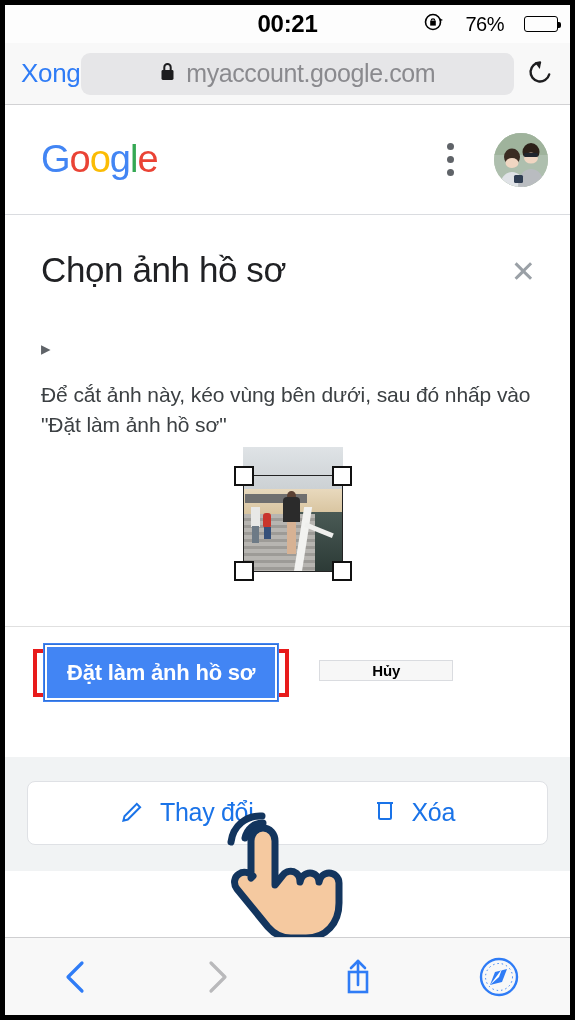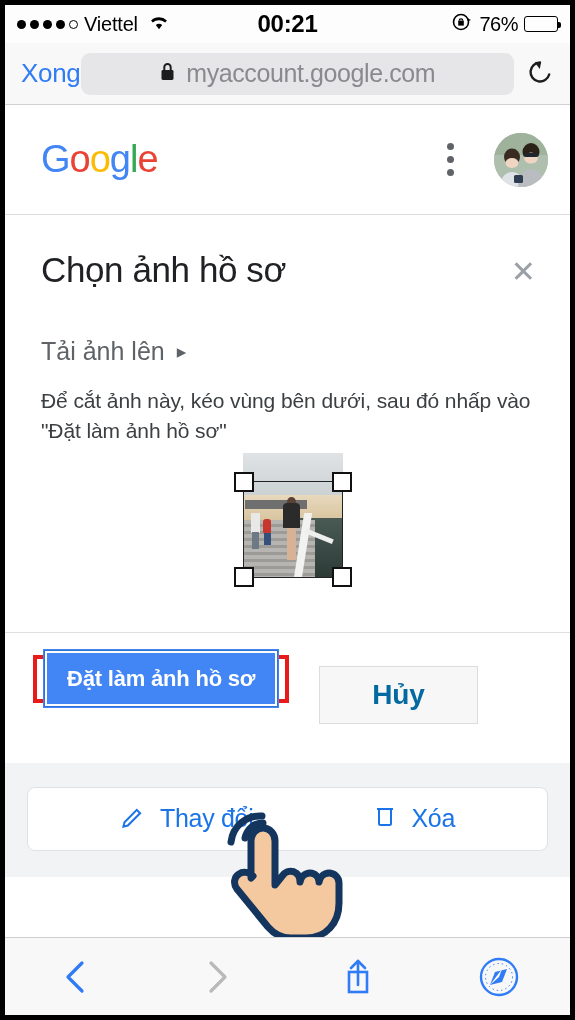--- a/index.html
+++ b/index.html
@@ -28,21 +28,21 @@
   .dots { display: flex; align-items: center; gap: 4px; }
   .dot { width: 9px; height: 9px; border-radius: 50%; background: #000; }
   .dot.hollow { background: transparent; border: 1.4px solid #000; }
   .carrier { font-size: 20px; color: #000; letter-spacing: -0.2px; }
   .wifi { margin-left: 3px; }
   .sb-time {
     position: absolute; left: 0; right: 0; text-align: center;
     font-size: 24px; font-weight: bold; color: #000; letter-spacing: -0.3px;
   }
   .sb-right {
-    margin-left: auto; display: flex; align-items: center; gap: 6px;
+    margin-left: auto; display: flex; align-items: center; gap: 20px;
     position: relative; z-index: 2;
   }
   .batt-pct { font-size: 20px; color: #000; letter-spacing: -0.5px; }
   .batt {
     width: 34px; height: 16px; border: 1.6px solid #000; border-radius: 3px;
     position: relative; padding: 1.5px;
   }
   .batt::after {
     content: ""; position: absolute; right: -4px; top: 5px;
     width: 2.6px; height: 6px; background: #000; border-radius: 0 2px 2px 0;
@@ -174,22 +174,22 @@
     border: 4px solid #e81b1b; padding: 7px;
   }
   .btn-primary {
     background: #4285F4; color: #fff; font-size: 22px; font-weight: bold;
     padding: 15px 22px; border: 1px solid #3070d8;
     box-shadow: inset 0 0 0 2px #ffffff, 0 0 0 1px #4285F4;
     letter-spacing: -0.2px; white-space: nowrap; margin-top: 44px;
   }
   .btn-secondary {
     margin-left: 30px; margin-top: 11px;
-    background: #f7f7f7; border: 1px solid #dadce0; color: #0369a1;
-    font-size: 28px; font-weight: bold; padding: 12px 52px;
+    background: #f7f7f7; border: 1px solid #dadce0; color: #000000;
+    font-size: 15px; font-weight: bold; padding: 1px 52px;
     letter-spacing: -0.2px;
   }
   .footer-note {
     position: absolute; right: 10px; top: 14px; width: 86px;
     font-size: 21px; color: #9aa0a6; line-height: 1.42;
   }
 
   
   .page-bg { background: #f1f3f4; padding: 24px 0 26px 0; }
   .action-card {
@@ -210,36 +210,20 @@
     display: flex; align-items: center;
   }
   .sbtn { flex: 1; display: flex; align-items: center; justify-content: center; }
 </style>
 </head>
 <body>
 
 <div id="frame">
 
   <div class="statusbar">
-    <div class="sb-left">
-      <div class="dots">
-        <span class="dot"></span>
-        <span class="dot"></span>
-        <span class="dot"></span>
-        <span class="dot"></span>
-        <span class="dot hollow"></span>
-      </div>
-      <span class="carrier">Viettel</span>
-      <span class="wifi">
-        <svg width="24" height="18" viewBox="0 0 24 18">
-            <path d="M12 16.2l3.2-4.1a5 5 0 0 0-6.4 0z" fill="#000"></path>
-            <path d="M12 7.2c2.4 0 4.6.9 6.2 2.4l1.7-2.1A12.1 12.1 0 0 0 12 4.3c-3 0-5.8 1.1-7.9 3.2l1.7 2.1A8.8 8.8 0 0 1 12 7.2z" fill="#000"></path>
-          </svg>
-      </span>
-    </div>
     <div class="sb-time">00:21</div>
     <div class="sb-right">
       <span>
         <svg width="22" height="22" viewBox="0 0 22 22">
             <circle cx="10" cy="11" r="7.5" fill="none" stroke="#000" stroke-width="1.6"></circle>
             <rect x="7.2" y="9.6" width="5.6" height="5" fill="#000"></rect>
             <path d="M8.3 9.6a1.7 1.7 0 0 1 3.4 0" fill="none" stroke="#000" stroke-width="1.3"></path>
             <path d="M17 7.5l3 1.4-3 1.4z" fill="#000"></path>
           </svg>
       </span>
@@ -291,21 +275,20 @@
     </span>
   </div>
 
   <div class="dialog">
     <div class="dlg-head">
       <span class="dlg-title">Chọn ảnh hồ sơ</span>
       <span class="dlg-close">✕</span>
     </div>
 
     <div class="breadcrumb">
-      <span>Tải ảnh lên</span>
       <span class="crumb-arrow">▸</span>
     </div>
 
     <div class="instructions">Để cắt ảnh này, kéo vùng bên dưới, sau đó nhấp vào "Đặt làm ảnh hồ sơ"</div>
 
     <div class="crop-wrap">
       <div class="crop-stage">
         <div class="photo">
           <span class="sky"></span>
             <span class="boat"></span>

